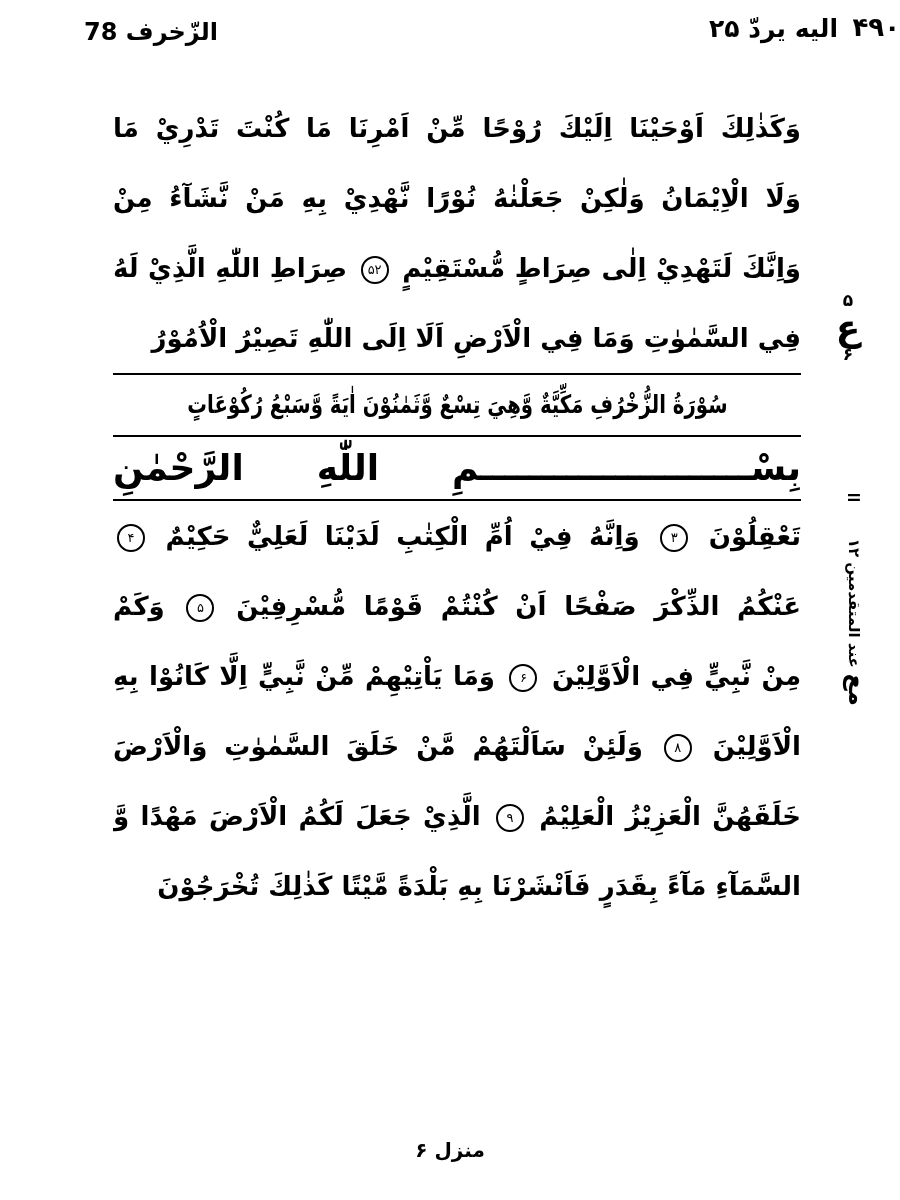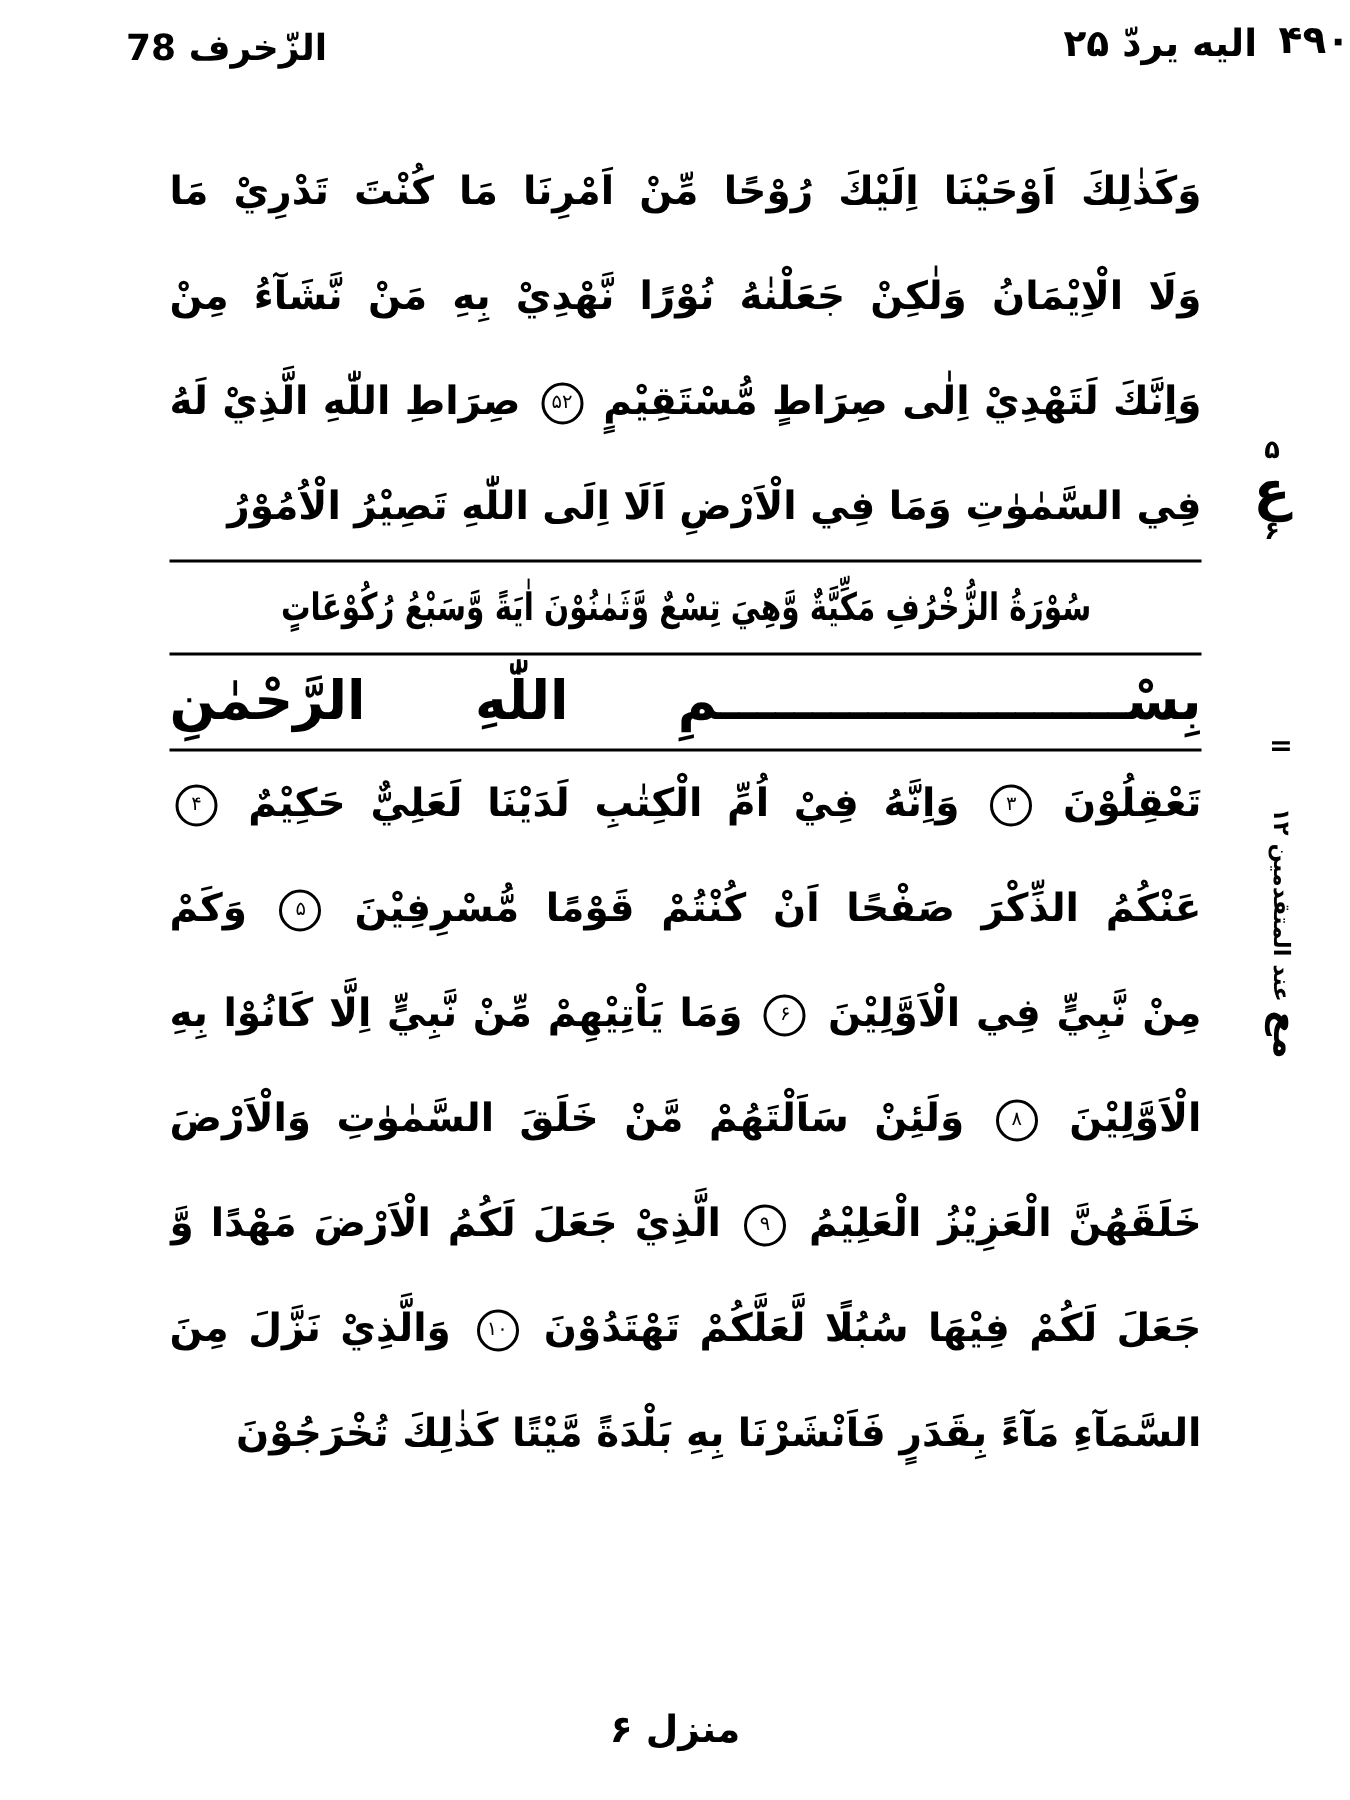--- a/index.html
+++ b/index.html
@@ -55,21 +55,21 @@
   .note-rotated{
     position:absolute;left:44px;top:22px;width:196px;height:36px;
     transform-origin:top left;transform:rotate(90deg);
     direction:rtl;text-align:right;white-space:nowrap;font-weight:bold;
   }
   .note-word{font-size:25px;}
   .note-text{font-size:15px;}
   
   .page-footer{
     position:absolute;top:1138px;left:0;width:900px;text-align:center;
-    font-size:25px;font-weight:bold;direction:rtl;
+    font-size:20px;font-weight:bold;direction:rtl;
   }
 </style>
 </head>
 <body>
 
 <div>
 
   <div class="page-header">
     <span class="hdr-right">اليه يردّ ۲۵</span>
     <span class="hdr-center">۴۹۰</span>
@@ -87,21 +87,20 @@
       <span class="surah-banner-inner">سُوْرَةُ الزُّخْرُفِ مَكِّيَّةٌ وَّهِيَ تِسْعٌ وَّثَمٰنُوْنَ اٰيَةً وَّسَبْعُ رُكُوْعَاتٍ</span>
     </div>
 
     <div class="bismillah-line">بِسْــــــــــــــــــــــمِ اللّٰهِ الرَّحْمٰنِ الرَّحِيْمِ <span class="ayah-circle"></span></div>
 
     <div class="qline">تَعْقِلُوْنَ <span class="ayah-circle">۳</span> وَاِنَّهُ فِيْ اُمِّ الْكِتٰبِ لَدَيْنَا لَعَلِيٌّ حَكِيْمٌ <span class="ayah-circle">۴</span> اَفَنَضْرِبُ</div>
     <div class="qline">عَنْكُمُ الذِّكْرَ صَفْحًا اَنْ كُنْتُمْ قَوْمًا مُّسْرِفِيْنَ <span class="ayah-circle">۵</span> وَكَمْ اَرْسَلْنَا</div>
     <div class="qline">مِنْ نَّبِيٍّ فِي الْاَوَّلِيْنَ <span class="ayah-circle">۶</span> وَمَا يَاْتِيْهِمْ مِّنْ نَّبِيٍّ اِلَّا كَانُوْا بِهِ</div>
     <div class="qline">الْاَوَّلِيْنَ <span class="ayah-circle">۸</span> وَلَئِنْ سَاَلْتَهُمْ مَّنْ خَلَقَ السَّمٰوٰتِ وَالْاَرْضَ لَيَقُوْلُنَّ</div>
     <div class="qline">خَلَقَهُنَّ الْعَزِيْزُ الْعَلِيْمُ <span class="ayah-circle">۹</span> الَّذِيْ جَعَلَ لَكُمُ الْاَرْضَ مَهْدًا وَّ</div>
-    <div class="qline">جَعَلَ لَكُمْ فِيْهَا سُبُلًا لَّعَلَّكُمْ تَهْتَدُوْنَ <span class="ayah-circle">۱۰</span> وَالَّذِيْ نَزَّلَ مِنَ</div>
     <div class="qline ragged">السَّمَآءِ مَآءً بِقَدَرٍ فَاَنْشَرْنَا بِهِ بَلْدَةً مَّيْتًا كَذٰلِكَ تُخْرَجُوْنَ </div>
 
   </div>
 
   <div class="margin-ruku">
     <span class="ruku-num">۵</span>
     <span class="ruku-ain">ع</span>
     <span class="ruku-num">۶</span>
   </div>
 

